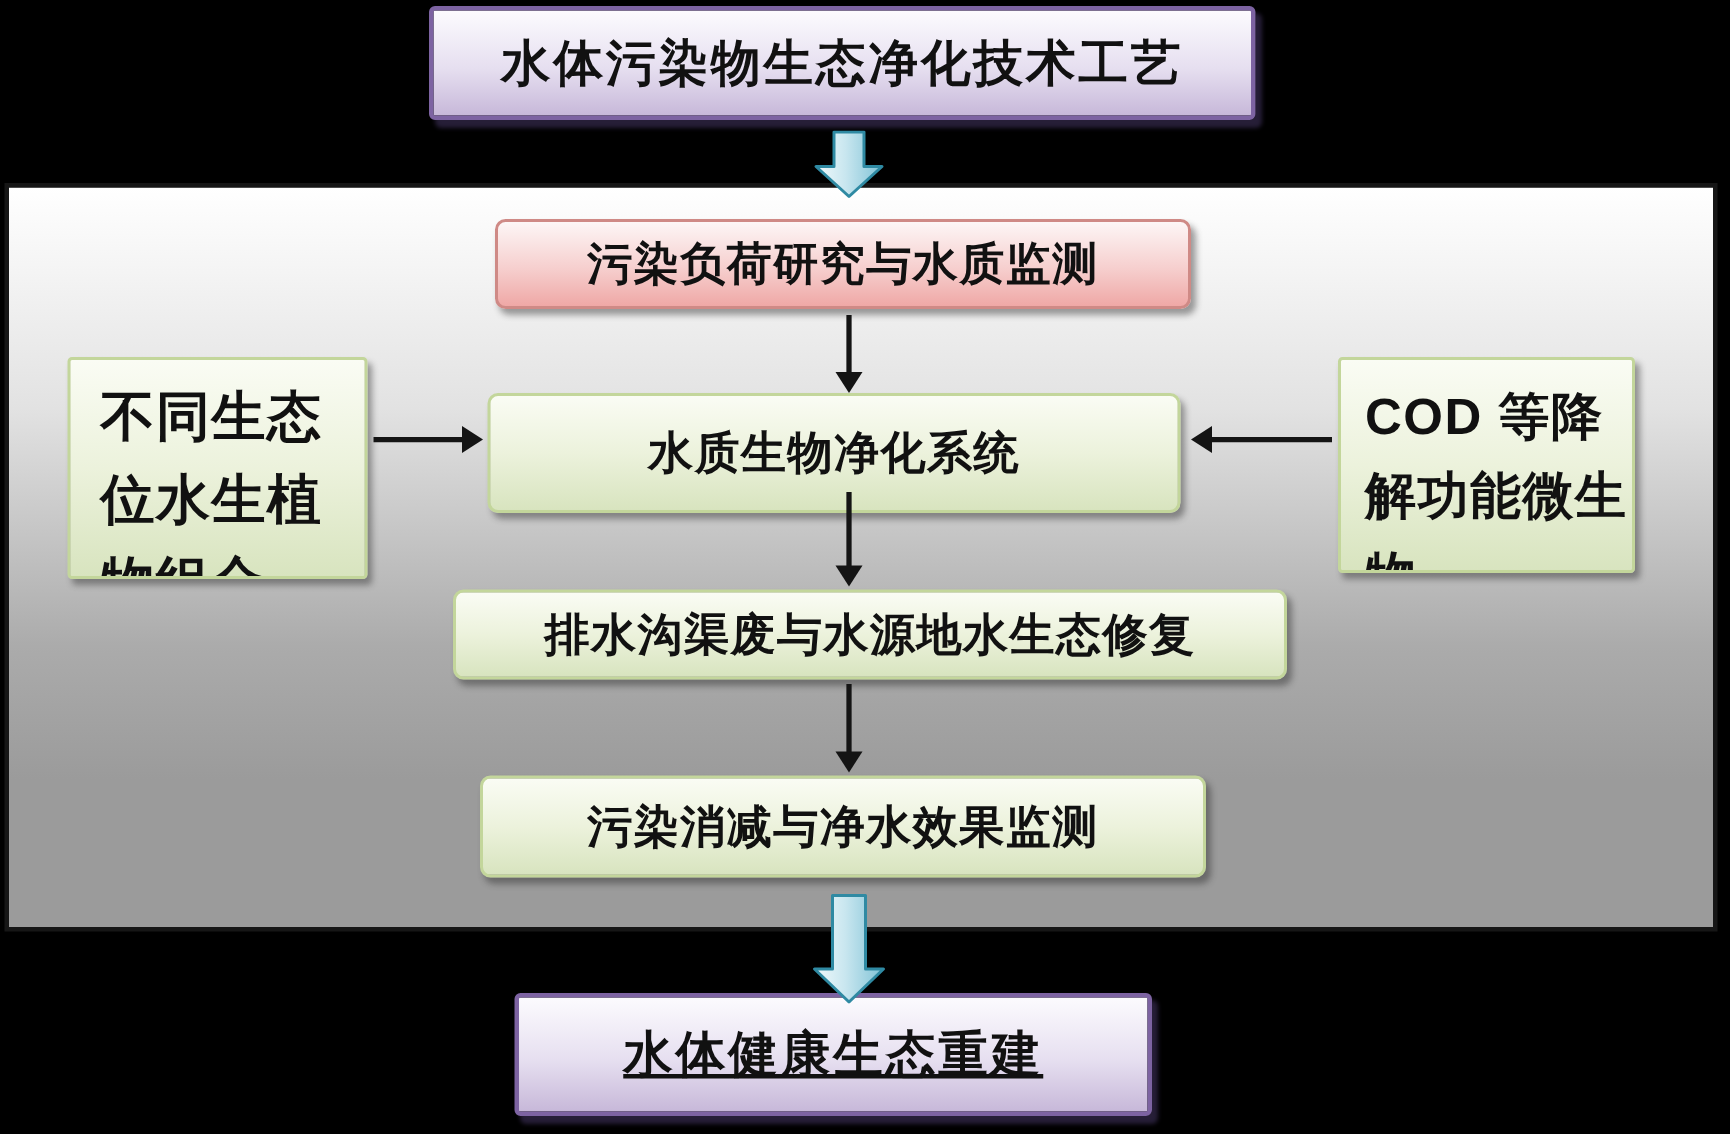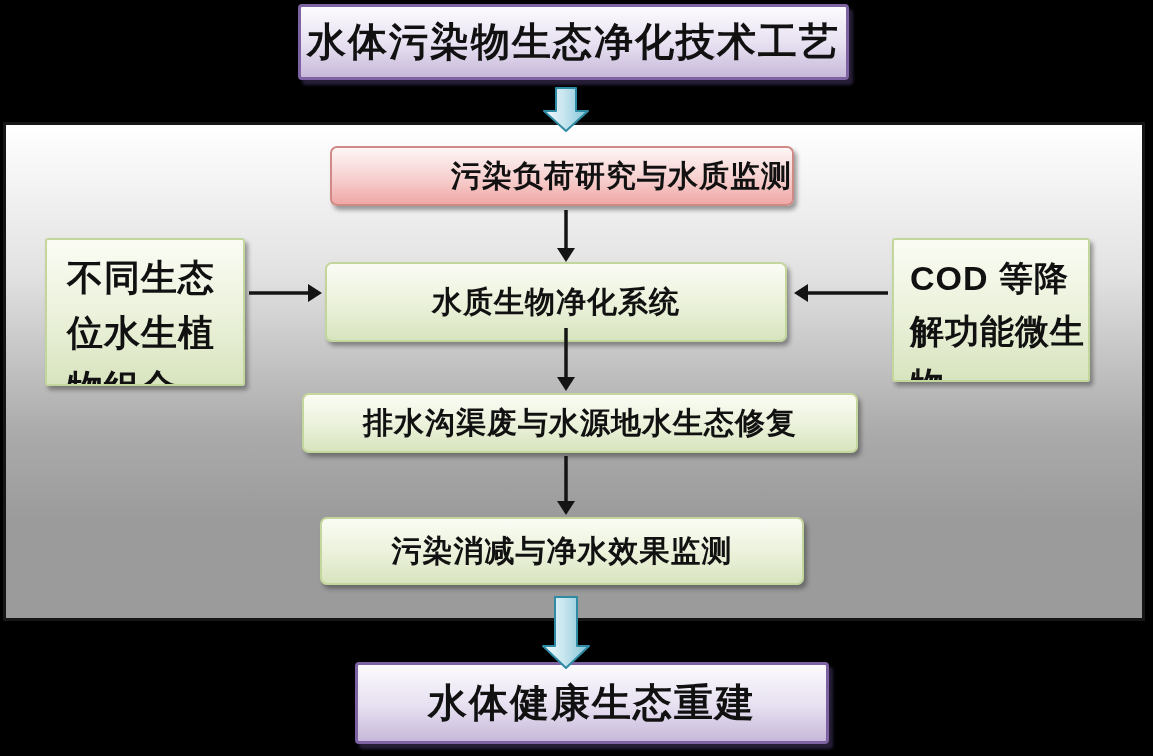--- a/index.html
+++ b/index.html
@@ -9,37 +9,37 @@
   }
   .node{
     position:absolute;display:flex;align-items:center;justify-content:center;
     text-align:center;z-index:2;box-sizing:border-box;white-space:nowrap;
   }
   
   .pbox{
     border:3px solid #7d63a2;border-radius:4px;
     background:linear-gradient(180deg,#fcfbfe 0%,#e6dff0 55%,#c7b8d9 100%);
     box-shadow:4px 5px 3px rgba(70,55,100,0.55);
-    font-size:39px;font-weight:600;letter-spacing:2px;margin-left:12px;
+    font-size:33px;font-weight:600;letter-spacing:2px;
   }
   .top-box{left:286px;top:4px;width:551px;height:76px;}
-  .bottom-box{left:343px;top:662px;width:474px;height:82px;z-index:3;}
+  .bottom-box{left:343px;top:662px;width:425px;height:82px;z-index:3;text-decoration:underline;}
   
   .panel{
     position:absolute;left:3px;top:122px;width:1142px;height:499px;z-index:1;
     border:3px solid #161616;box-sizing:border-box;
     background:linear-gradient(180deg,#ffffff 0%,#e2e2e2 30%,#ababab 62%,#9b9b9b 80%,#9b9b9b 100%);
   }
   
   .pink{
     left:330px;top:146px;width:464px;height:60px;
     border:2px solid #cf8a86;border-radius:7px;
     background:linear-gradient(180deg,#fdf6f6 0%,#f6cfce 55%,#efa8a6 100%);
     box-shadow:3px 4px 4px rgba(45,45,45,0.45);
-    font-size:30px;font-weight:600;letter-spacing:1px;justify-content:flex-end;
+    font-size:30px;font-weight:600;letter-spacing:1px;
   }
   
   .green{
     border:2px solid #c3d69b;border-radius:7px;
     background:linear-gradient(180deg,#fafcf4 0%,#ecf2dc 50%,#d8e4bf 100%);
     box-shadow:3px 4px 4px rgba(45,45,45,0.45);
     font-weight:600;letter-spacing:1px;
   }
   .center-box{left:325px;top:262px;width:462px;height:80px;font-size:30px;}
   .row3-box{left:302px;top:393px;width:556px;height:60px;font-size:30px;}

